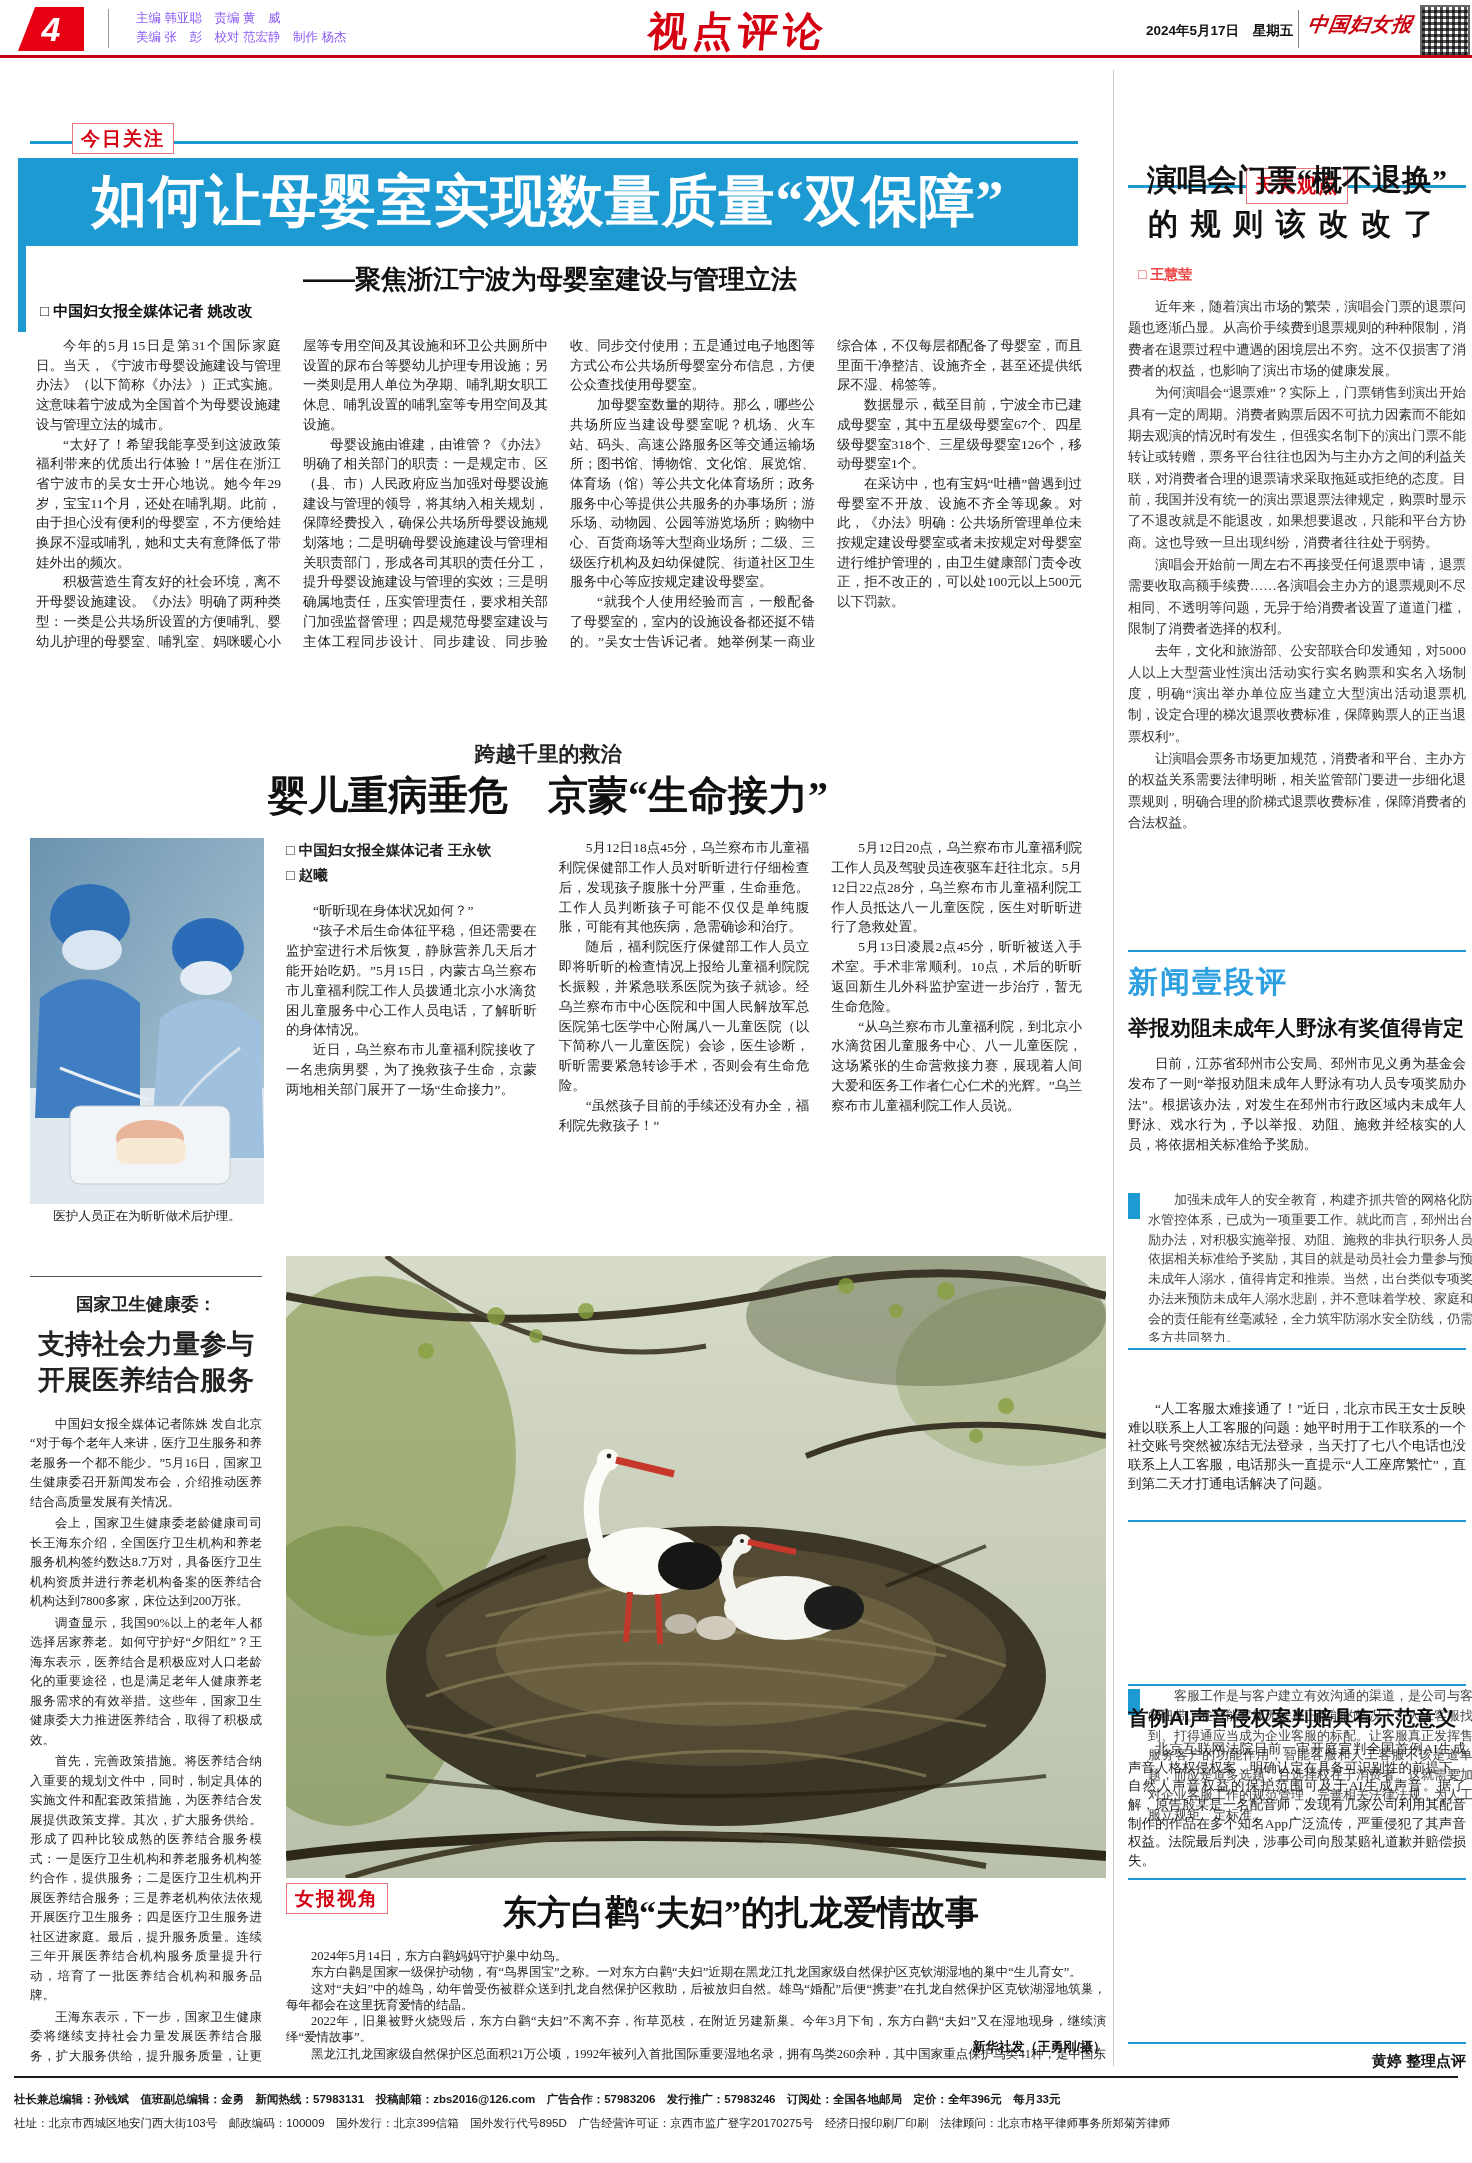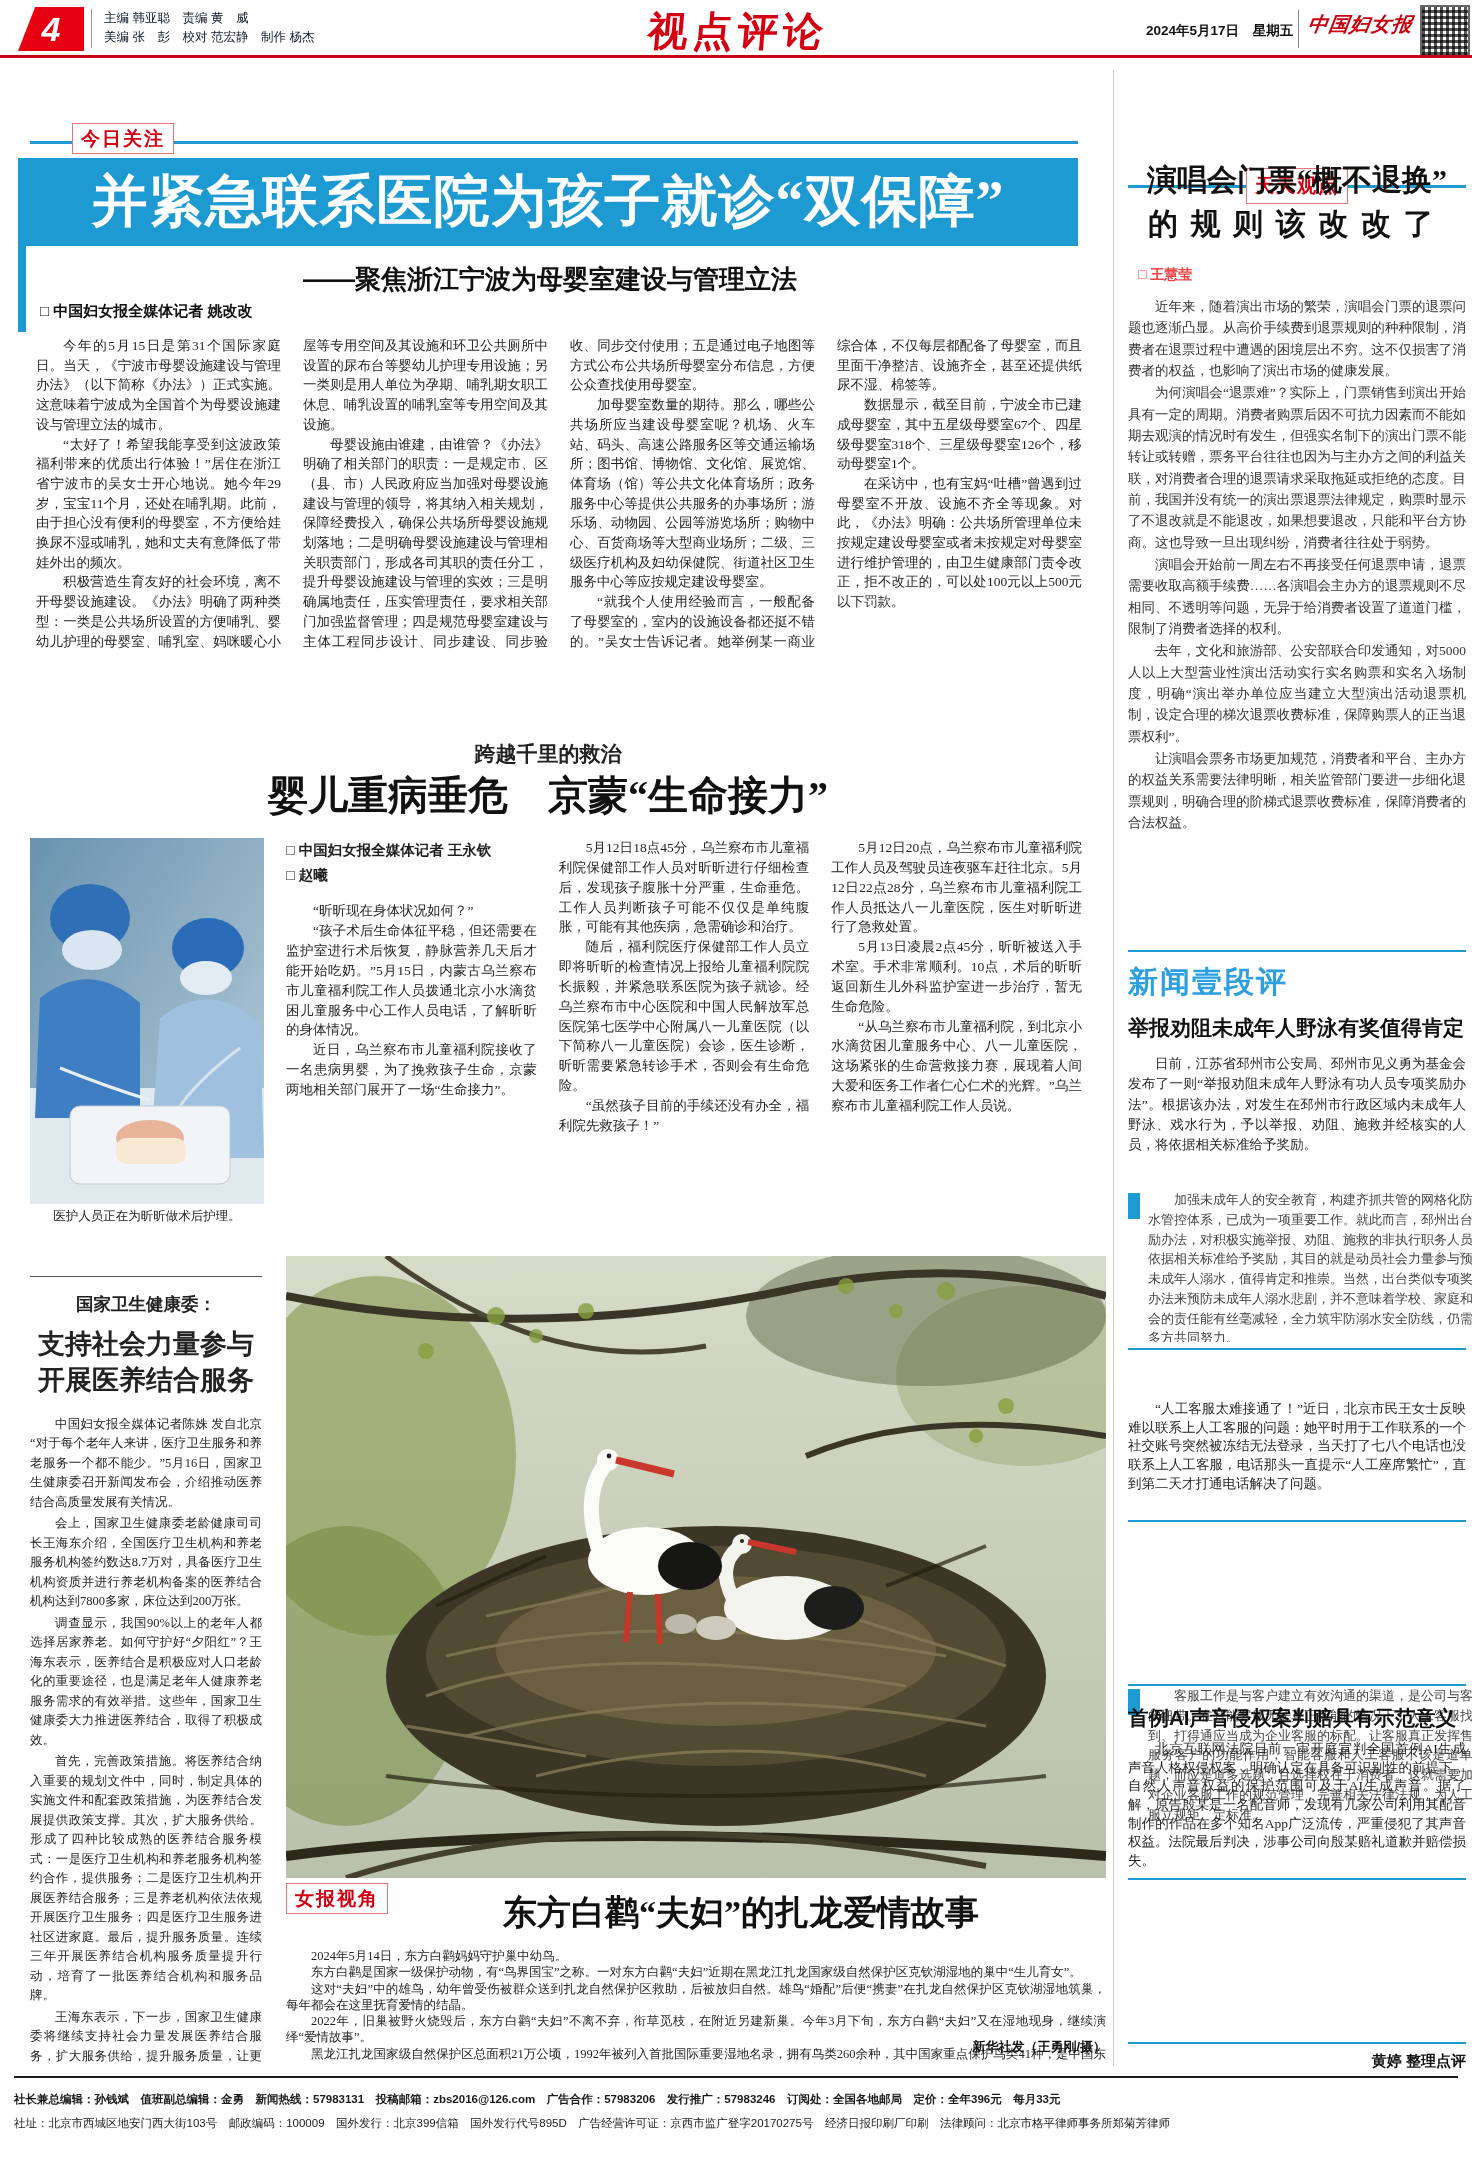--- a/index.html
+++ b/index.html
@@ -7,22 +7,22 @@
         font-family:"Liberation Serif",serif;color:#222;}
   .abs{position:absolute;}
   .just{text-align:justify;text-justify:inter-ideograph;}
   p{margin:0;text-indent:2em;}
   
   .hdr-rule{left:0;top:55px;width:1472px;height:3px;background:#c60011;}
   .page-num{left:18px;top:7px;width:66px;height:44px;background:#e60012;
             clip-path:polygon(26% 0,100% 0,100% 100%,0 100%);
             display:flex;align-items:center;justify-content:center;
             color:#fff;font:italic 900 34px "Liberation Sans",sans-serif;}
-  .staff{left:91px;top:9px;font:12.5px/1.55 "Liberation Sans",sans-serif;color:#0f172a;
-         border-left:1px solid #9a9a9a;padding-left:12px;}
+  .staff{left:108px;top:9px;font:12.5px/1.55 "Liberation Sans",sans-serif;color:#8b5cf6;
+         border-left:1px solid #9a9a9a;padding-left:27px;}
   .edition-title{left:648px;top:4px;font-family:"Liberation Serif",serif;font-weight:900;
                  font-size:40px;color:#d40011;letter-spacing:5px;transform:skewX(-5deg);}
   .hdr-date{left:1146px;top:22px;font:600 13.5px "Liberation Sans",sans-serif;color:#111;}
   .masthead-div{left:1298px;top:10px;width:1px;height:38px;background:#888;}
   .masthead{left:1308px;top:11px;font:italic 900 20px "Liberation Serif",serif;color:#c8000e;
             transform:skewX(-8deg);letter-spacing:1px;}
   .qr{left:1420px;top:5px;width:46px;height:48px;
       background:
         repeating-linear-gradient(0deg,#555 0 3px,#fff 3px 6px),
         repeating-linear-gradient(90deg,#555 0 3px,#fff 3px 6px);
@@ -117,21 +117,21 @@
   <div class="abs masthead">中国妇女报</div>
   <div class="abs qr"></div>
   <div class="abs hdr-rule"></div>
   <div class="abs v-div"></div>
 
   <div class="abs lead-rule"></div>
   <div class="abs lead-label">
     <span class="sec-label">今日关注</span>
   </div>
   <div class="abs lead-band">
-    <div class="hl">并紧急联系医院为孩子就诊“双保障”</div>
+    <div class="hl">如何让母婴室实现数量质量“双保障”</div>
   </div>
   <div class="abs lead-left-bar"></div>
   <div class="abs lead-subtitle">——聚焦浙江宁波为母婴室建设与管理立法</div>
   <div class="abs lead-byline">□ 中国妇女报全媒体记者 姚改改</div>
   <div class="abs lead-body just">
     <p>今年的5月15日是第31个国际家庭日。当天，《宁波市母婴设施建设与管理办法》（以下简称《办法》）正式实施。这意味着宁波成为全国首个为母婴设施建设与管理立法的城市。</p>
     <p>“太好了！希望我能享受到这波政策福利带来的优质出行体验！”居住在浙江省宁波市的吴女士开心地说。她今年29岁，宝宝11个月，还处在哺乳期。此前，由于担心没有便利的母婴室，不方便给娃换尿不湿或哺乳，她和丈夫有意降低了带娃外出的频次。</p>
     <p>积极营造生育友好的社会环境，离不开母婴设施建设。《办法》明确了两种类型：一类是公共场所设置的方便哺乳、婴幼儿护理的母婴室、哺乳室、妈咪暖心小屋等专用空间及其设施和环卫公共厕所中设置的尿布台等婴幼儿护理专用设施；另一类则是用人单位为孕期、哺乳期女职工休息、哺乳设置的哺乳室等专用空间及其设施。</p>
     <p>母婴设施由谁建，由谁管？《办法》明确了相关部门的职责：一是规定市、区（县、市）人民政府应当加强对母婴设施建设与管理的领导，将其纳入相关规划，保障经费投入，确保公共场所母婴设施规划落地；二是明确母婴设施建设与管理相关职责部门，形成各司其职的责任分工，提升母婴设施建设与管理的实效；三是明确属地责任，压实管理责任，要求相关部门加强监督管理；四是规范母婴室建设与主体工程同步设计、同步建设、同步验收、同步交付使用；五是通过电子地图等方式公布公共场所母婴室分布信息，方便公众查找使用母婴室。</p>
     <p>加母婴室数量的期待。那么，哪些公共场所应当建设母婴室呢？机场、火车站、码头、高速公路服务区等交通运输场所；图书馆、博物馆、文化馆、展览馆、体育场（馆）等公共文化体育场所；政务服务中心等提供公共服务的办事场所；游乐场、动物园、公园等游览场所；购物中心、百货商场等大型商业场所；二级、三级医疗机构及妇幼保健院、街道社区卫生服务中心等应按规定建设母婴室。</p>

